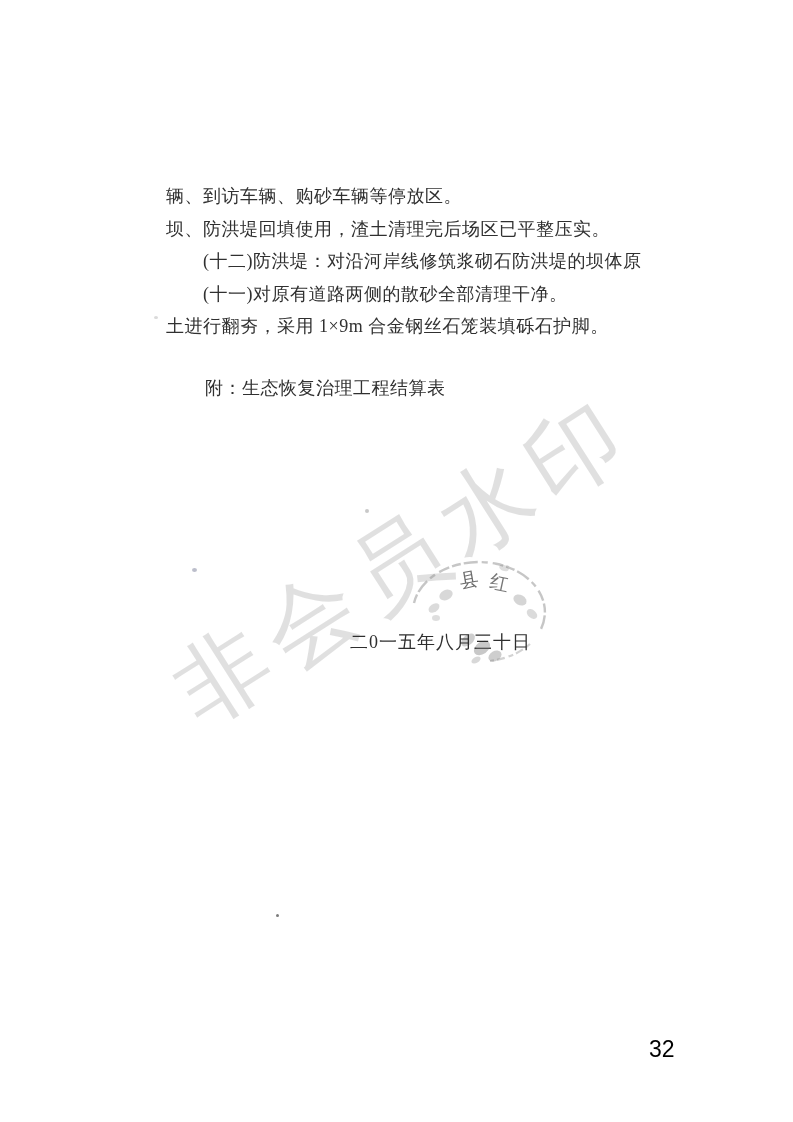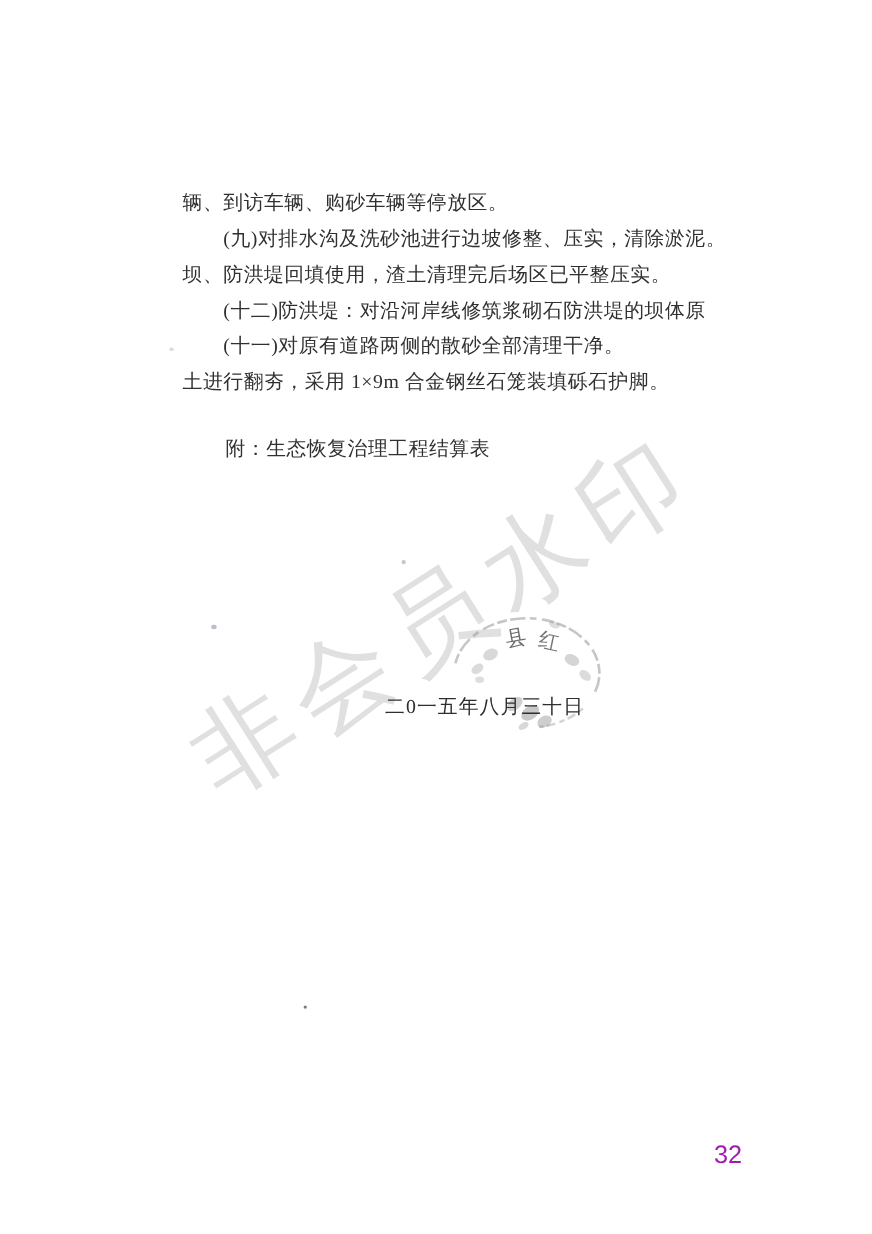--- a/index.html
+++ b/index.html
@@ -6,21 +6,21 @@
   .page {
     position:relative;
     width:793px; height:1122px;
     background:#ffffff;
     overflow:hidden;
     font-family:"Liberation Serif","DejaVu Serif",serif;
   }
   
   .body-text {
     position:absolute;
-    left:166px; top:168px;
+    left:166px; top:180px;
     width:490px;
     font-size:18px;
     line-height:32.5px;
     letter-spacing:0.5px;
     color:#303030;
     z-index:3;
   }
   .doc-line { white-space:nowrap; }
   .doc-line.indent { padding-left:37px; }
   .attachment-line {
@@ -61,21 +61,21 @@
   .stamp-svg {
     position:absolute;
     left:396px; top:548px;
     z-index:2;
   }
   .page-number {
     position:absolute;
     left:649px; top:1036px;
     font-family:"Liberation Sans","DejaVu Sans",sans-serif;
     font-size:23px;
-    color:#a21caf;
+    color:#000000;
     z-index:3;
   }
   
   .speck { position:absolute; border-radius:50%; z-index:2; }
   .speck-a { left:192px; top:568px; width:5px; height:4px; background:#8f93a8; opacity:.6; }
   .speck-b { left:365px; top:509px; width:4px; height:4px; background:#9a9a9a; opacity:.55; }
   .speck-c { left:276px; top:914px; width:3px; height:3px; background:#5a5a5a; opacity:.8; }
   .speck-d { left:154px; top:316px; width:4px; height:3px; background:#b5b5b5; opacity:.5; }
 </style>
 </head>
@@ -103,21 +103,20 @@
       <ellipse cx="99" cy="108" rx="7" ry="5" opacity="0.38" transform="rotate(-30 99 108)"></ellipse>
       <ellipse cx="80" cy="112" rx="5" ry="3" opacity="0.30" transform="rotate(-30 80 112)"></ellipse>
       <ellipse cx="40" cy="70" rx="4" ry="3" opacity="0.25"></ellipse>
       <ellipse cx="108" cy="20" rx="5" ry="3" opacity="0.25" transform="rotate(20 108 20)"></ellipse>
     </g>
   </svg>
 
   <div class="body-text">
 
     <div class="doc-line">辆、到访车辆、购砂车辆等停放区。</div>
-      <div class="doc-line indent">(九)对排水沟及洗砂池进行边坡修整、压实，清除淤泥。</div>
       <div class="doc-line">坝、防洪堤回填使用，渣土清理完后场区已平整压实。</div>
       <div class="doc-line indent">(十二)防洪堤：对沿河岸线修筑浆砌石防洪堤的坝体原</div>
       <div class="doc-line indent">(十一)对原有道路两侧的散砂全部清理干净。</div>
       <div class="doc-line">土进行翻夯，采用 1×9m 合金钢丝石笼装填砾石护脚。</div>
       <div class="attachment-line">附：生态恢复治理工程结算表</div>
   </div>
 
   <div class="date-line">二0一五年八月三十日</div>
 
   <div class="page-number">32</div>

